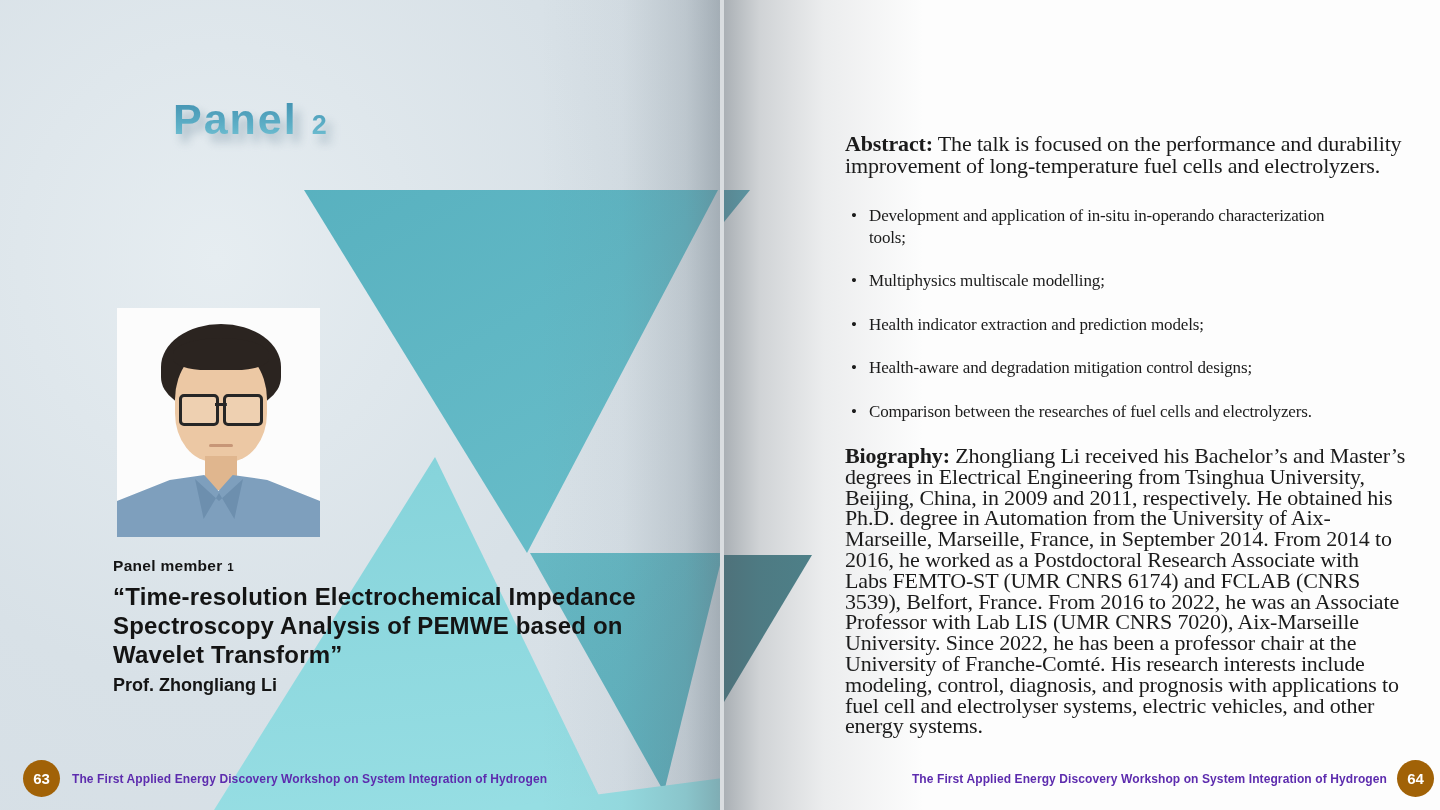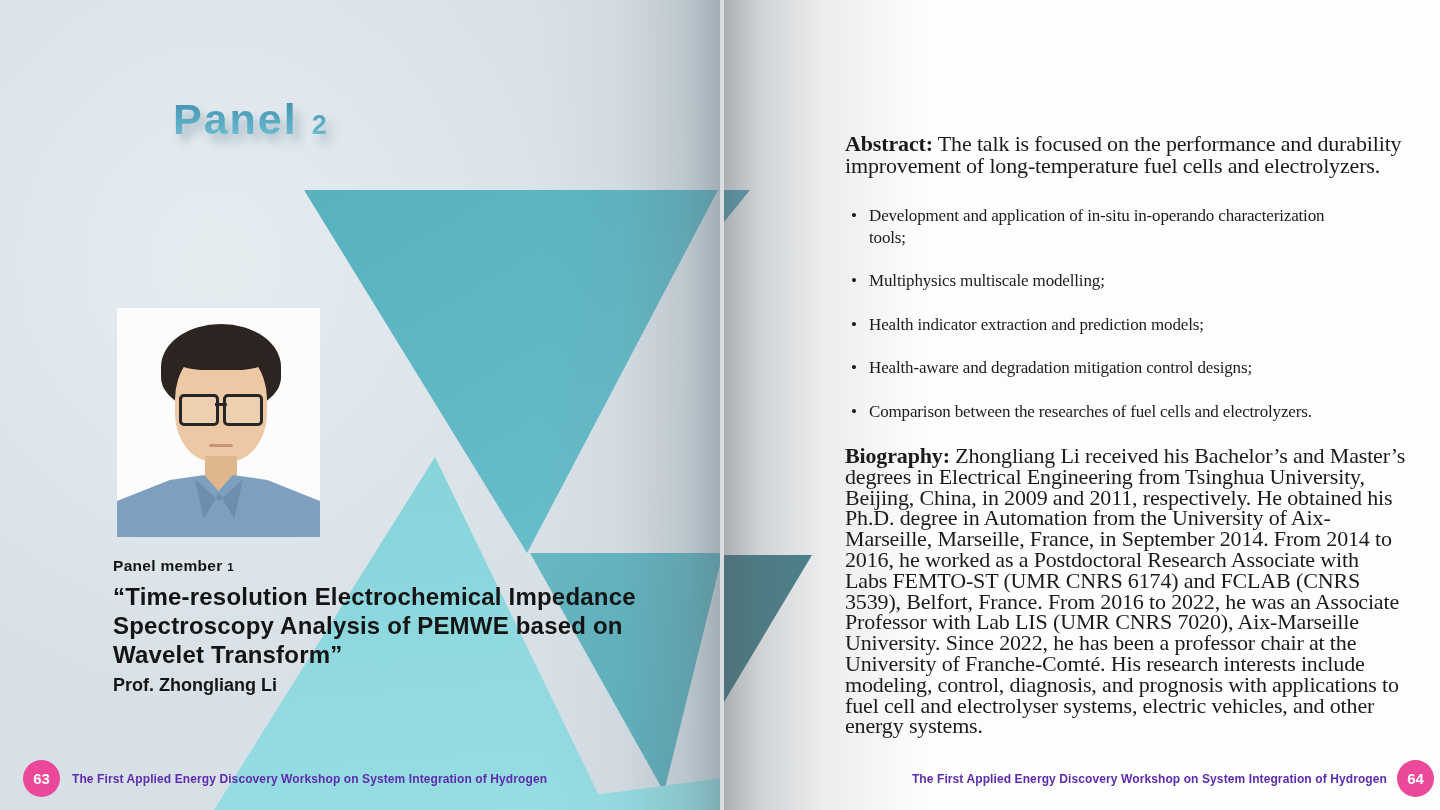--- a/index.html
+++ b/index.html
@@ -68,21 +68,21 @@
   .bullets{list-style:none;margin:29px 0 0 0;padding:0;}
   .bullets li{position:relative;padding-left:24px;margin-bottom:22px;width:462px;
               font-size:17px;line-height:21.5px;letter-spacing:-.15px;}
   .bullets li .dot{position:absolute;left:6px;top:0;}
   .bio-block{position:absolute;left:845px;top:446px;width:505px;z-index:3;}
   .bio-block .serif-line{line-height:20.8px;}
   
   .footer{position:absolute;top:760px;z-index:3;display:flex;align-items:center;}
   .footer-left{left:23px;}
   .footer-right{left:722px;width:712px;justify-content:flex-end;}
-  .page-circle{width:37px;height:37px;border-radius:50%;background:#ec4899;color:#fff;
+  .page-circle{width:37px;height:37px;border-radius:50%;background:#a16207;color:#fff;
       display:flex;align-items:center;justify-content:center;font-size:15px;font-weight:800;
       flex:0 0 37px;}
   .footer-text{color:#5d2cae;font-size:12px;font-weight:800;letter-spacing:.1px;}
   .footer-left .footer-text{margin-left:12px;}
   .footer-right .footer-text{margin-right:10px;}
 </style>
 </head>
 <body>
 
 <div class="spread">

